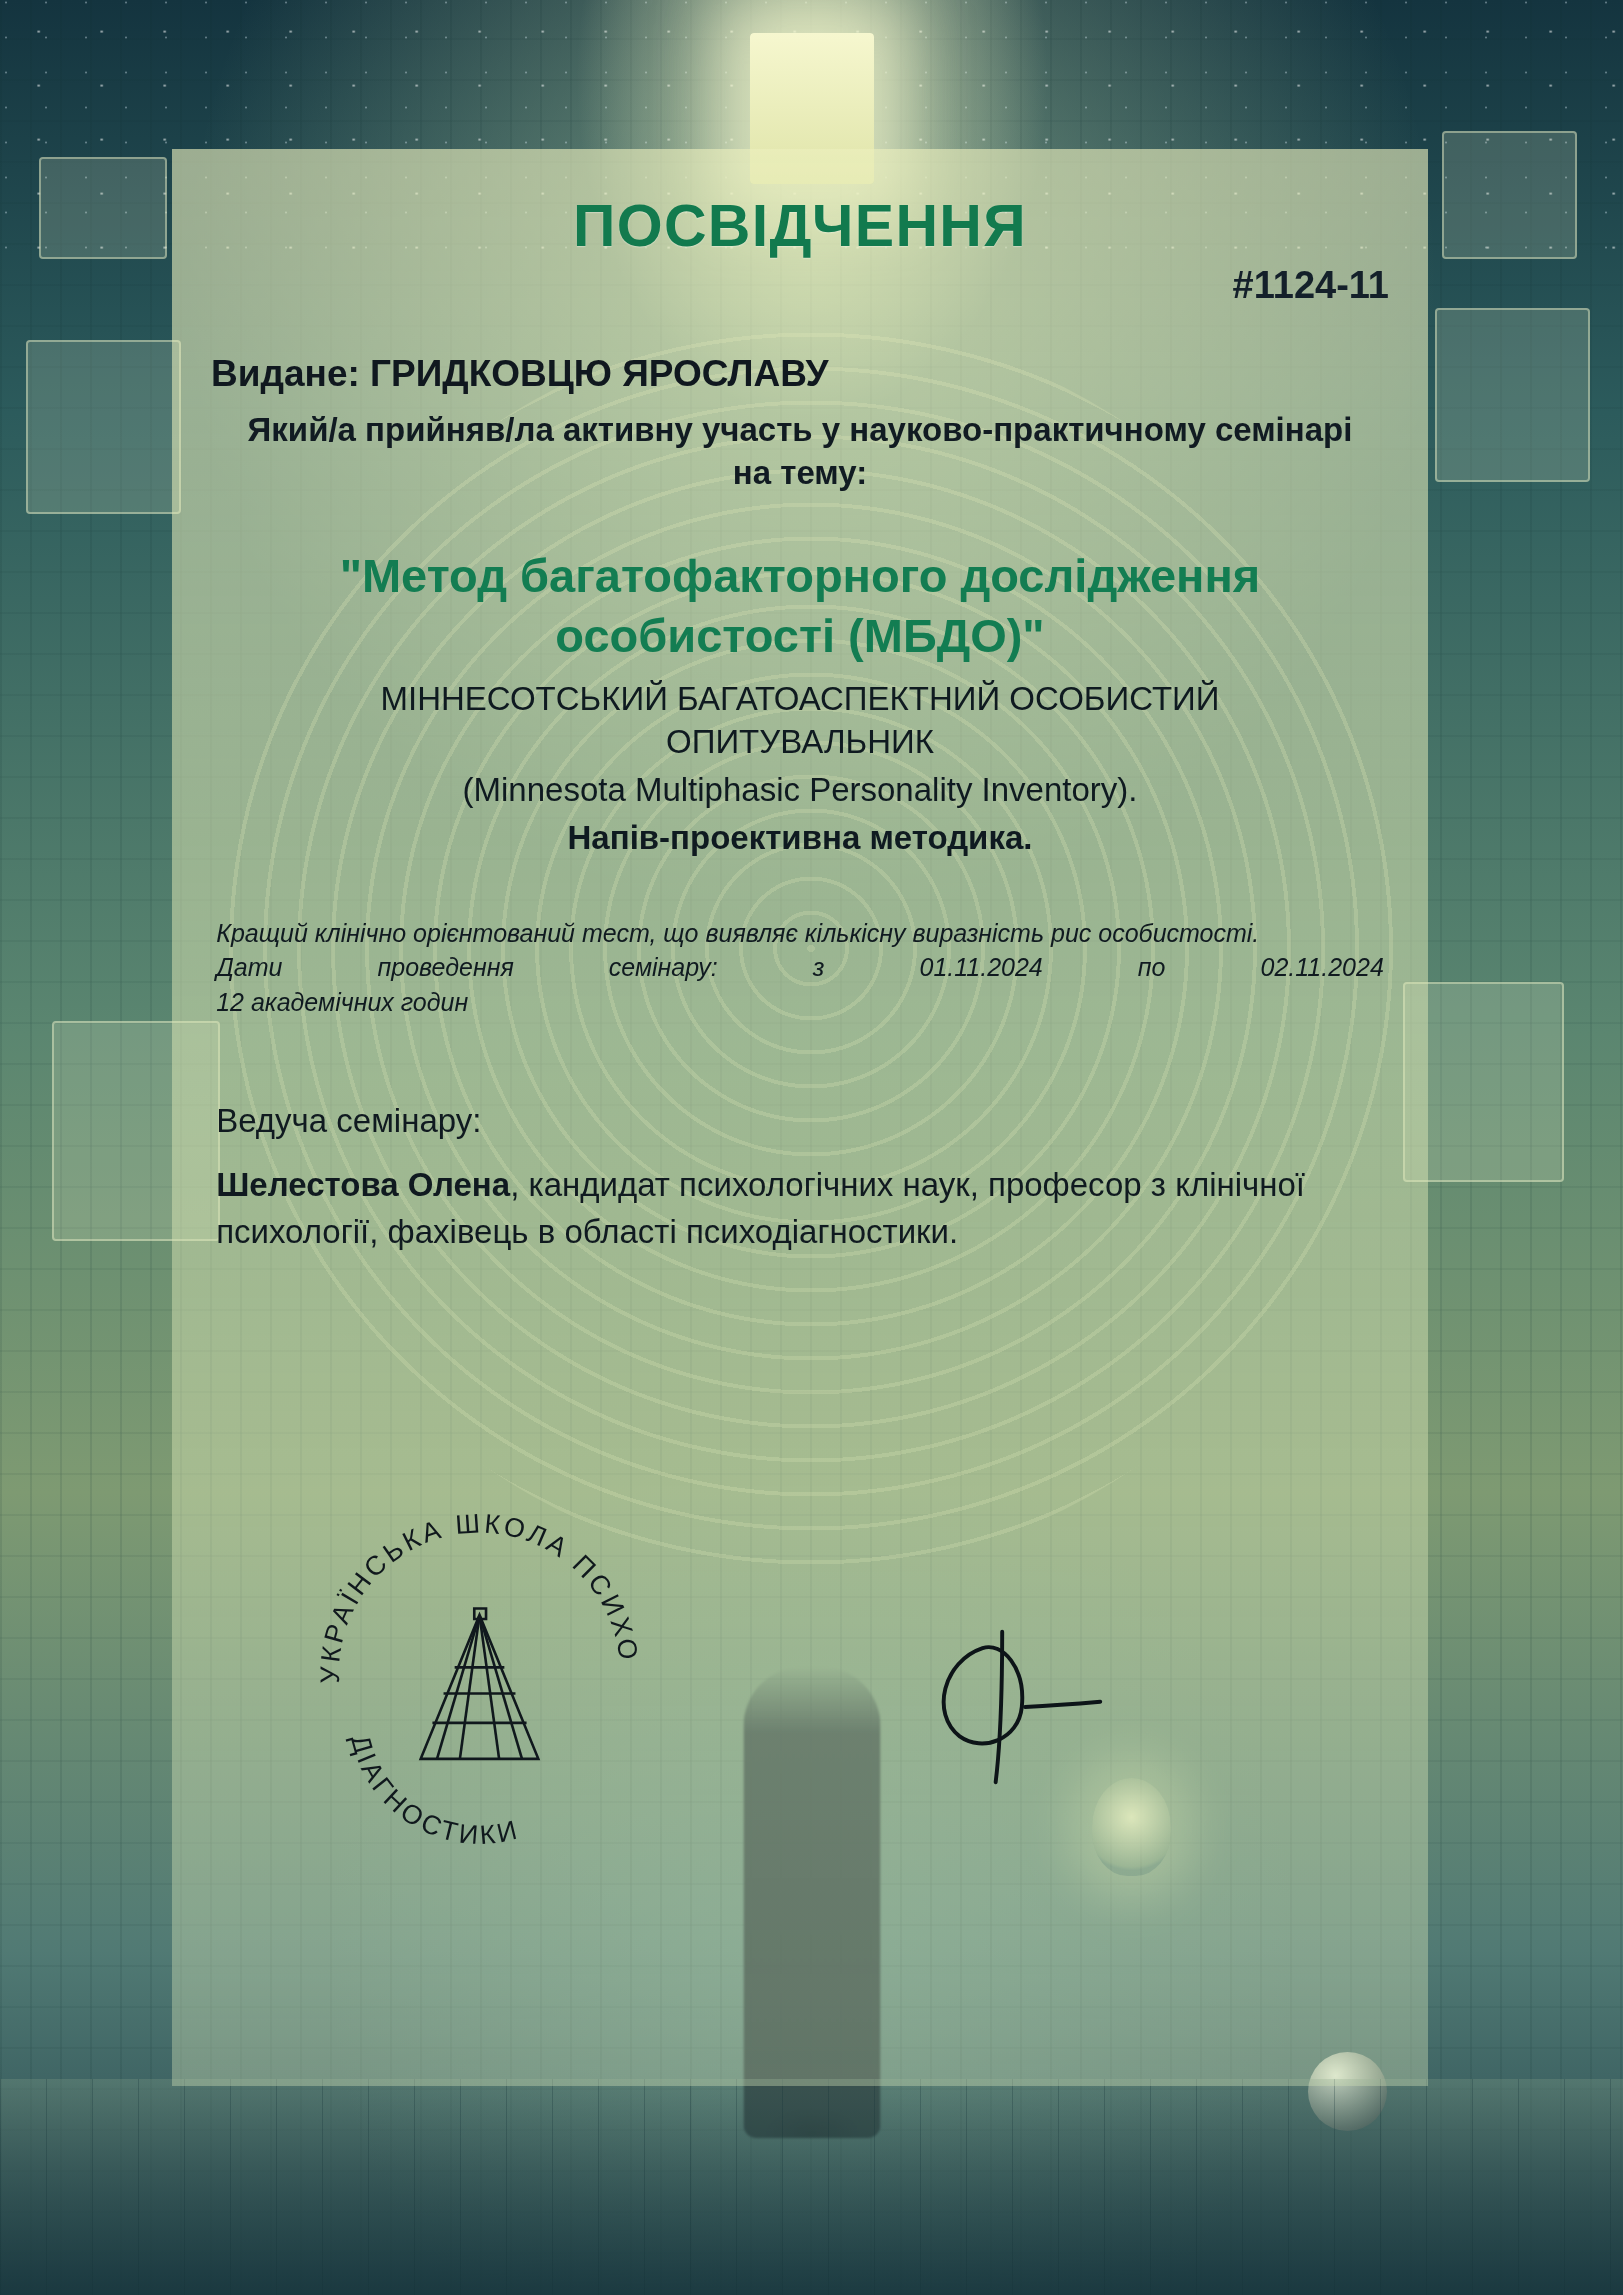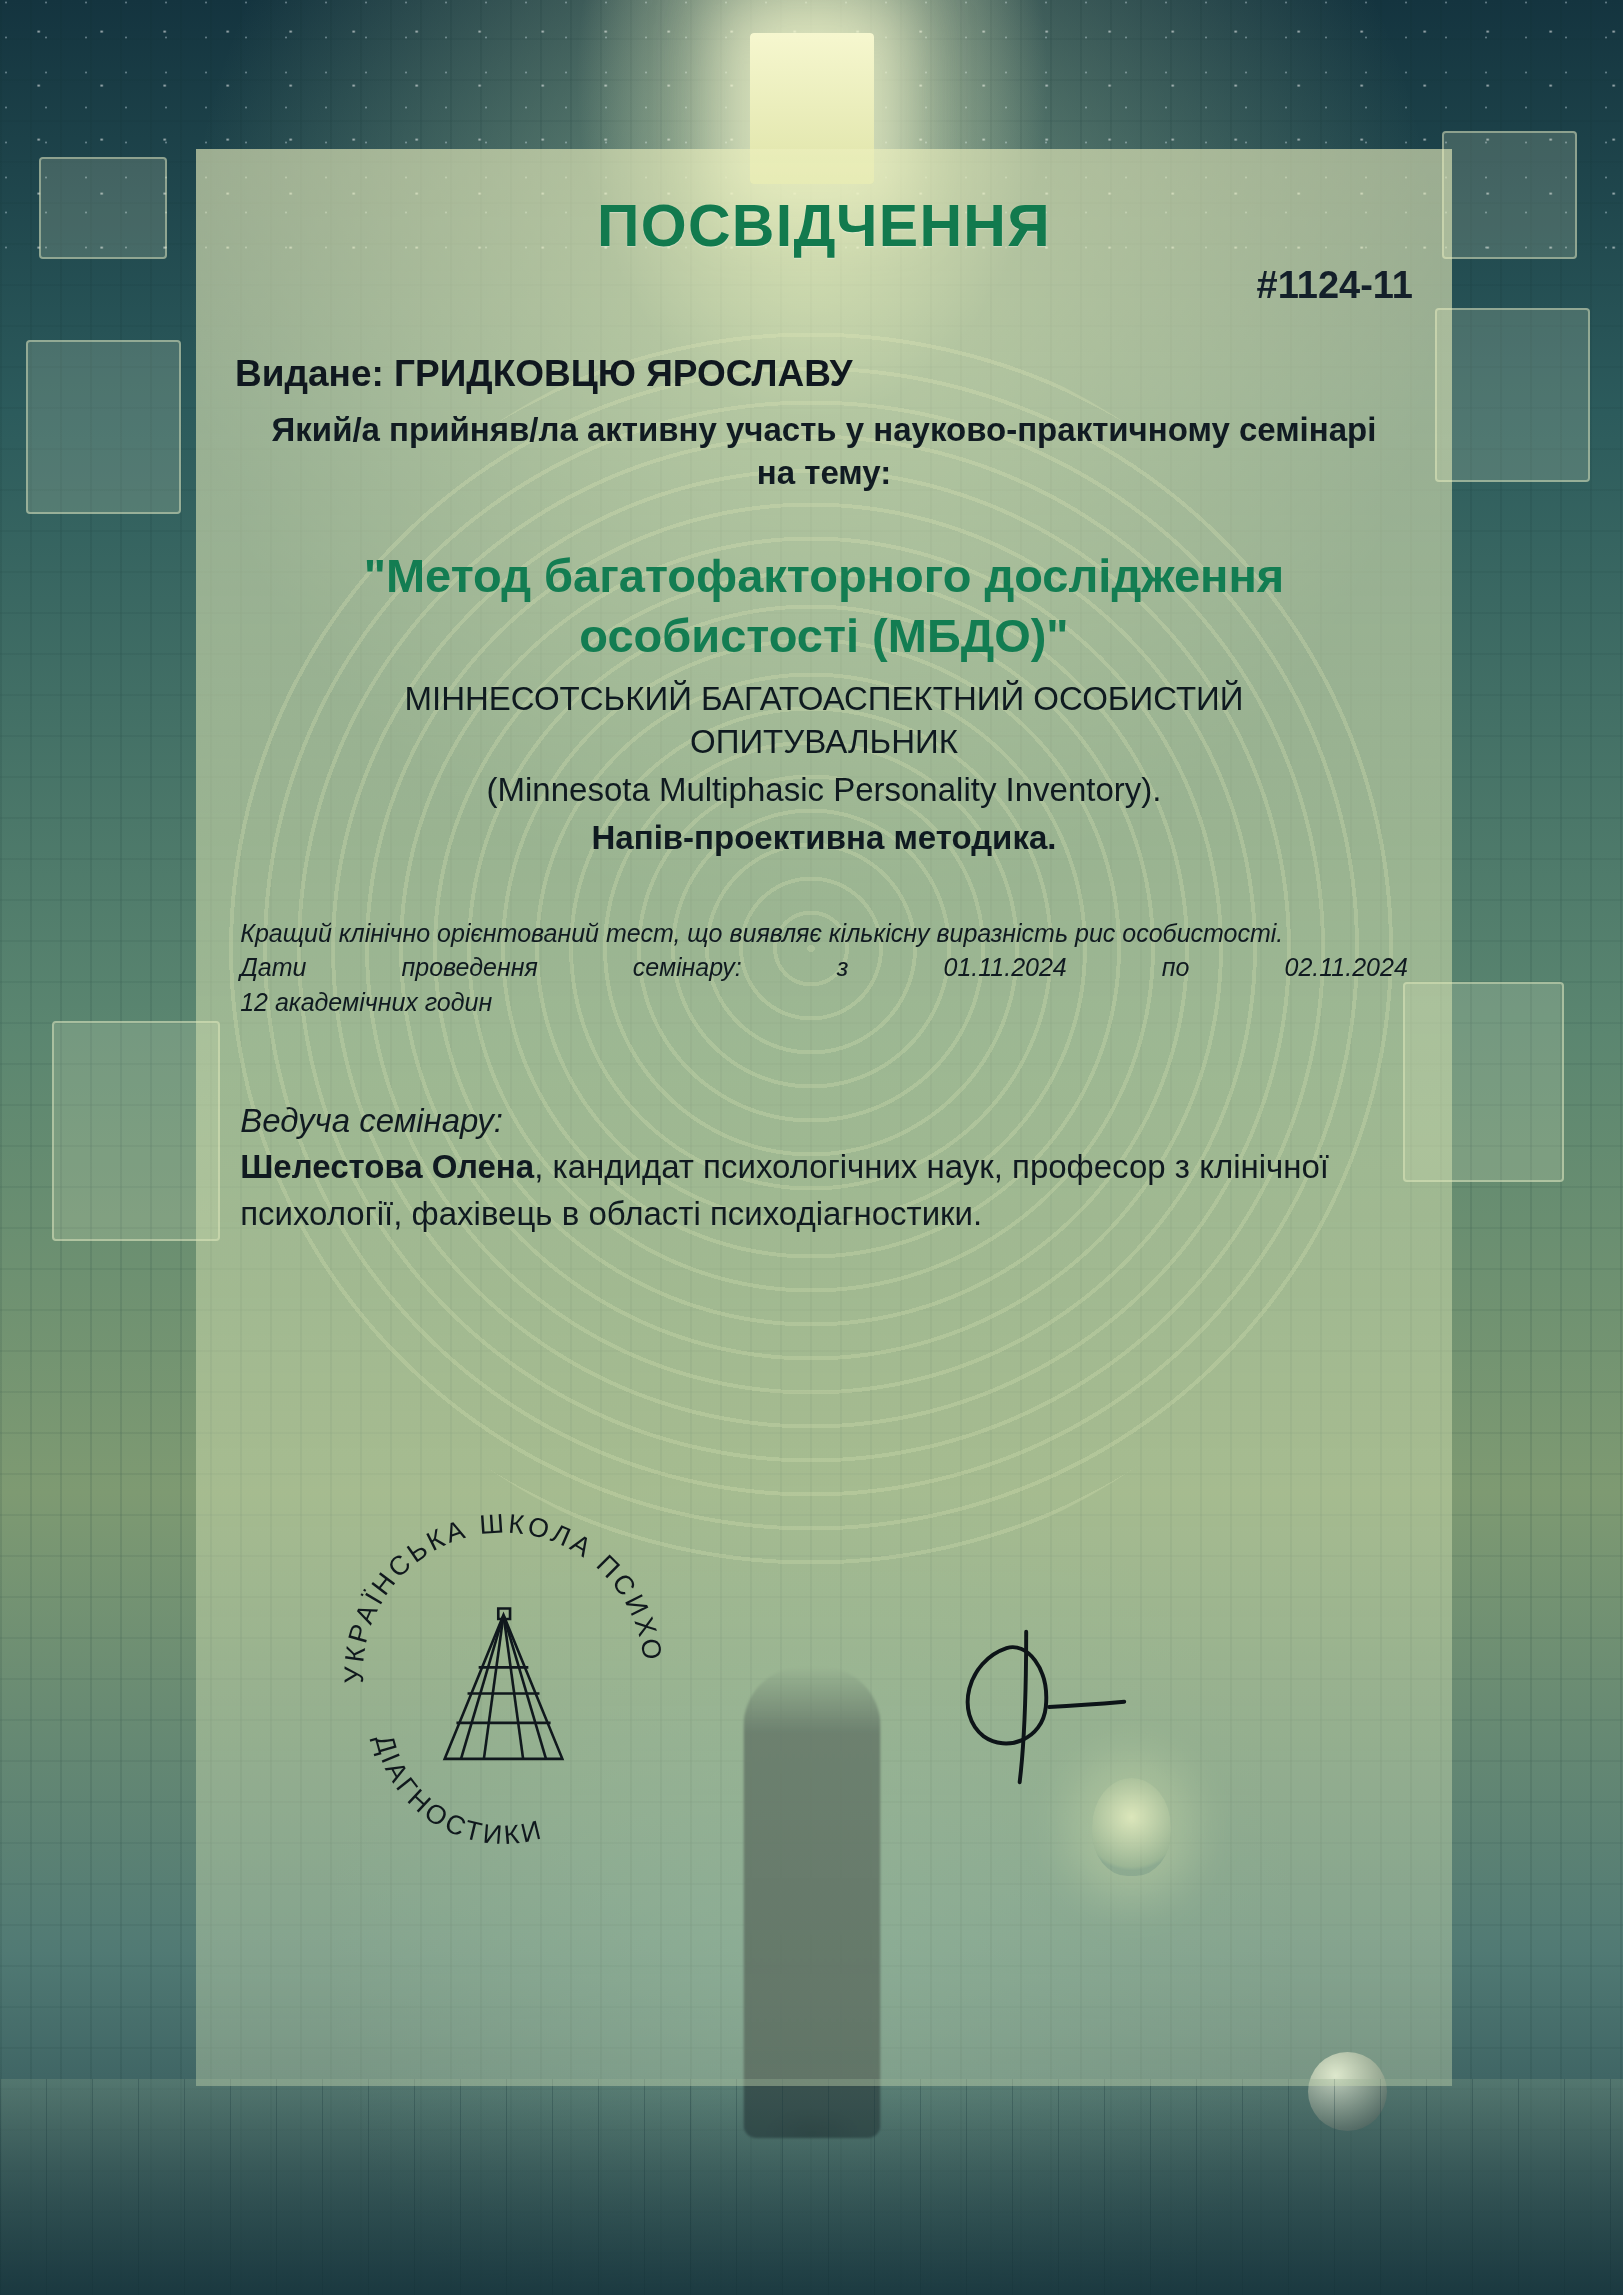--- a/index.html
+++ b/index.html
@@ -112,21 +112,21 @@
     right: 452px; bottom: 419px;
     width: 79px; height: 98px;
     border-radius: 50% 50% 45% 45%;
     background: radial-gradient(circle at 50% 40%, rgba(250,252,205,0.85), rgba(225,235,160,0.18) 70%, rgba(0,0,0,0) 75%);
     box-shadow: 0 0 46px 23px rgba(245,250,190,0.28);
   }
 
   
   .cert {
     position: absolute;
-    left: 196px;
+    left: 172px;
     top: 149px;
     width: 1256px;
     min-height: 1937px;
     padding: 26px 39px 39px;
     box-sizing: border-box;
     background: linear-gradient(180deg, rgba(236,240,190,0.62) 0%, rgba(226,234,182,0.52) 35%, rgba(214,228,180,0.45) 70%, rgba(205,222,180,0.40) 100%);
     backdrop-filter: blur(0.7px);
   }
 
   .title {
@@ -195,21 +195,21 @@
   .body-text p { margin: 0; }
   .body-text p.dates { text-align: justify; text-align-last: justify; }
   .body-text p.hours { text-align: left; }
 
   .presenter-block {
     font-size: 33px;
     color: #101a20;
     line-height: 1.4;
     margin: 79px 5.2px 0;
   }
-  .presenter-block .lead-label { display: block; margin-bottom: 0; font-style: italic; }
+  .presenter-block .lead-label { display: block; margin-bottom: 18px; }
   .presenter-block .lead-name { font-weight: bold; text-align: center; }
 
   
   .stamp {
     position: absolute;
     left: 131px;
     bottom: 216px;
     width: 353px;
     height: 353px;
   }

